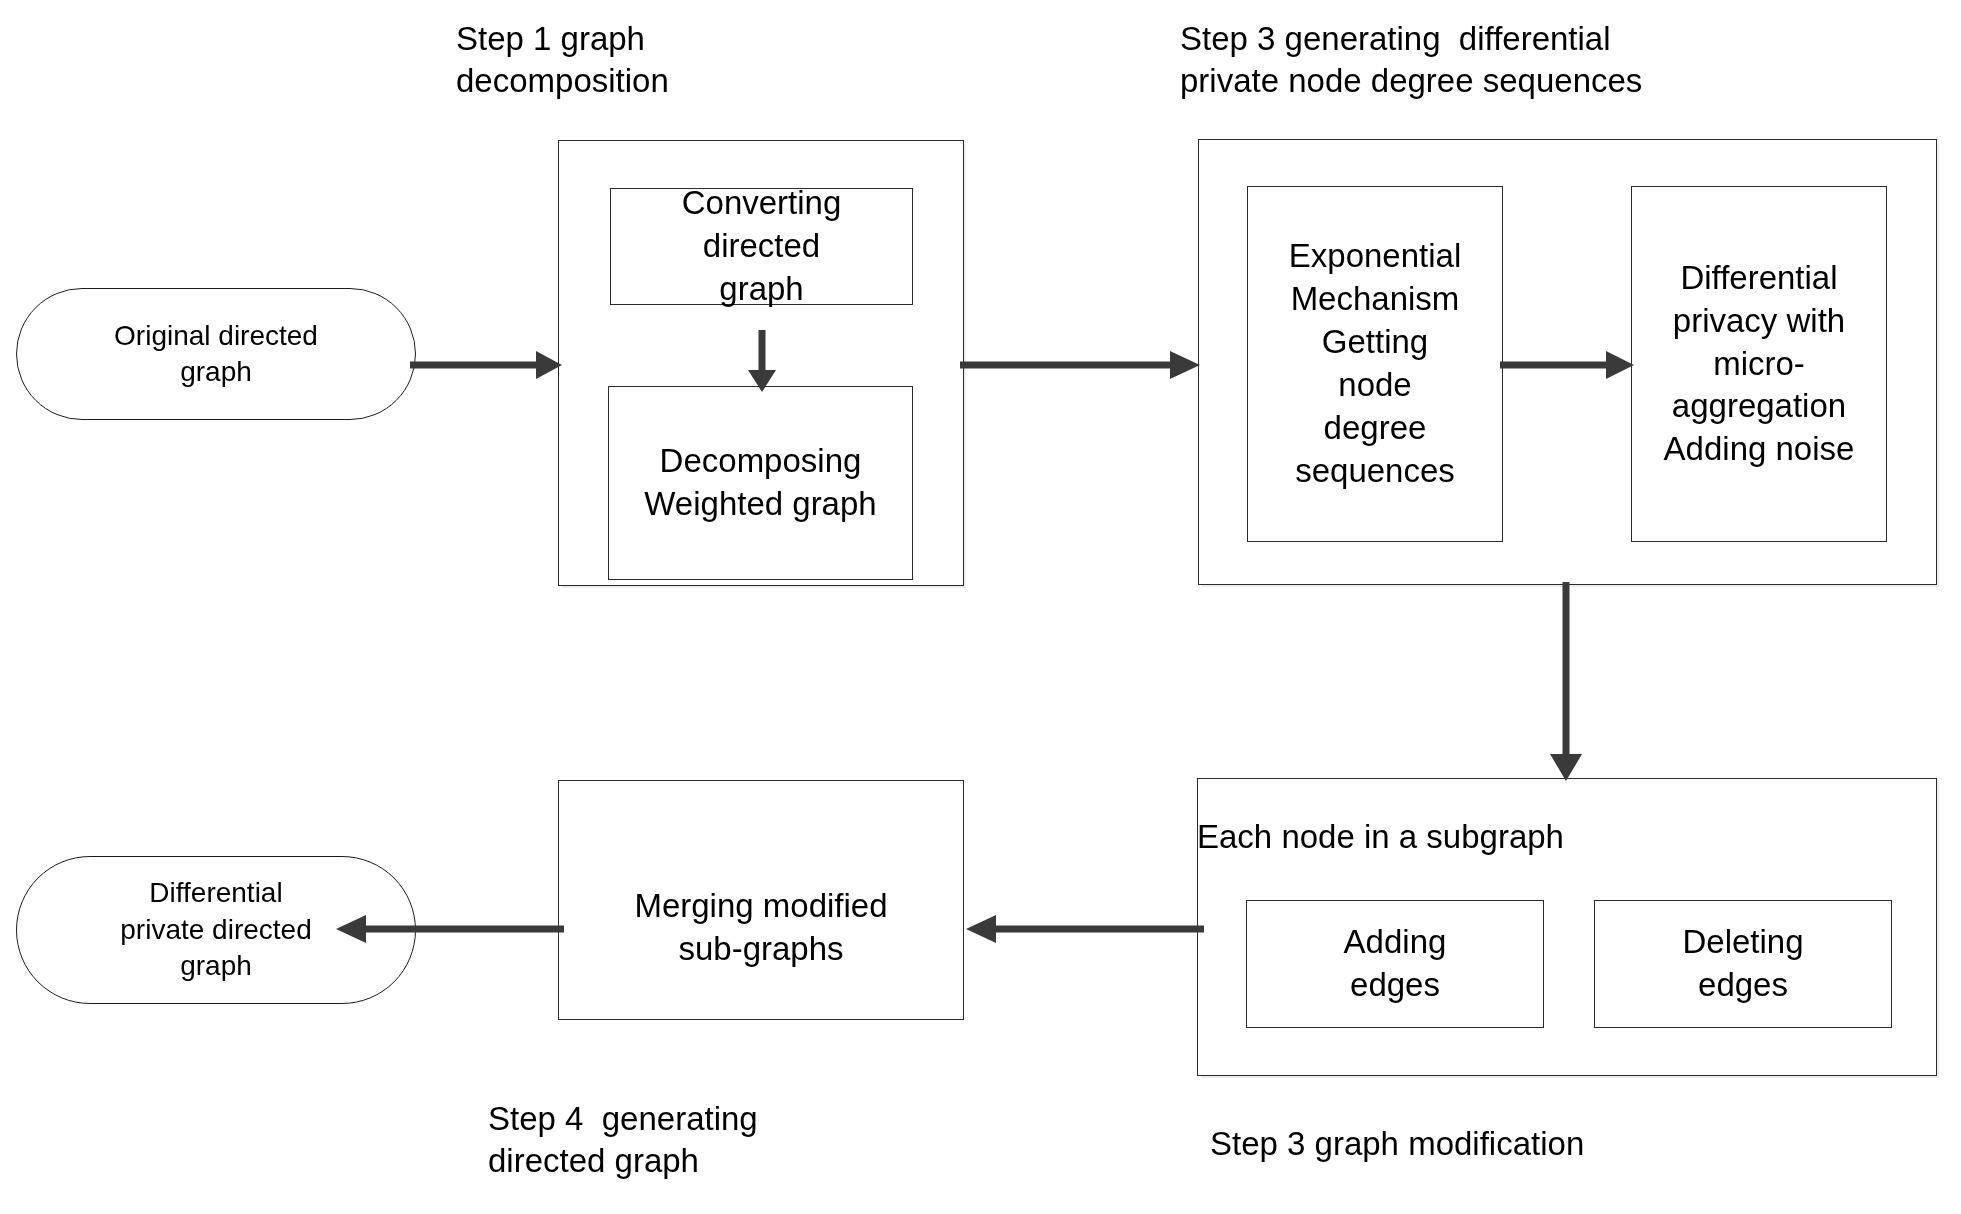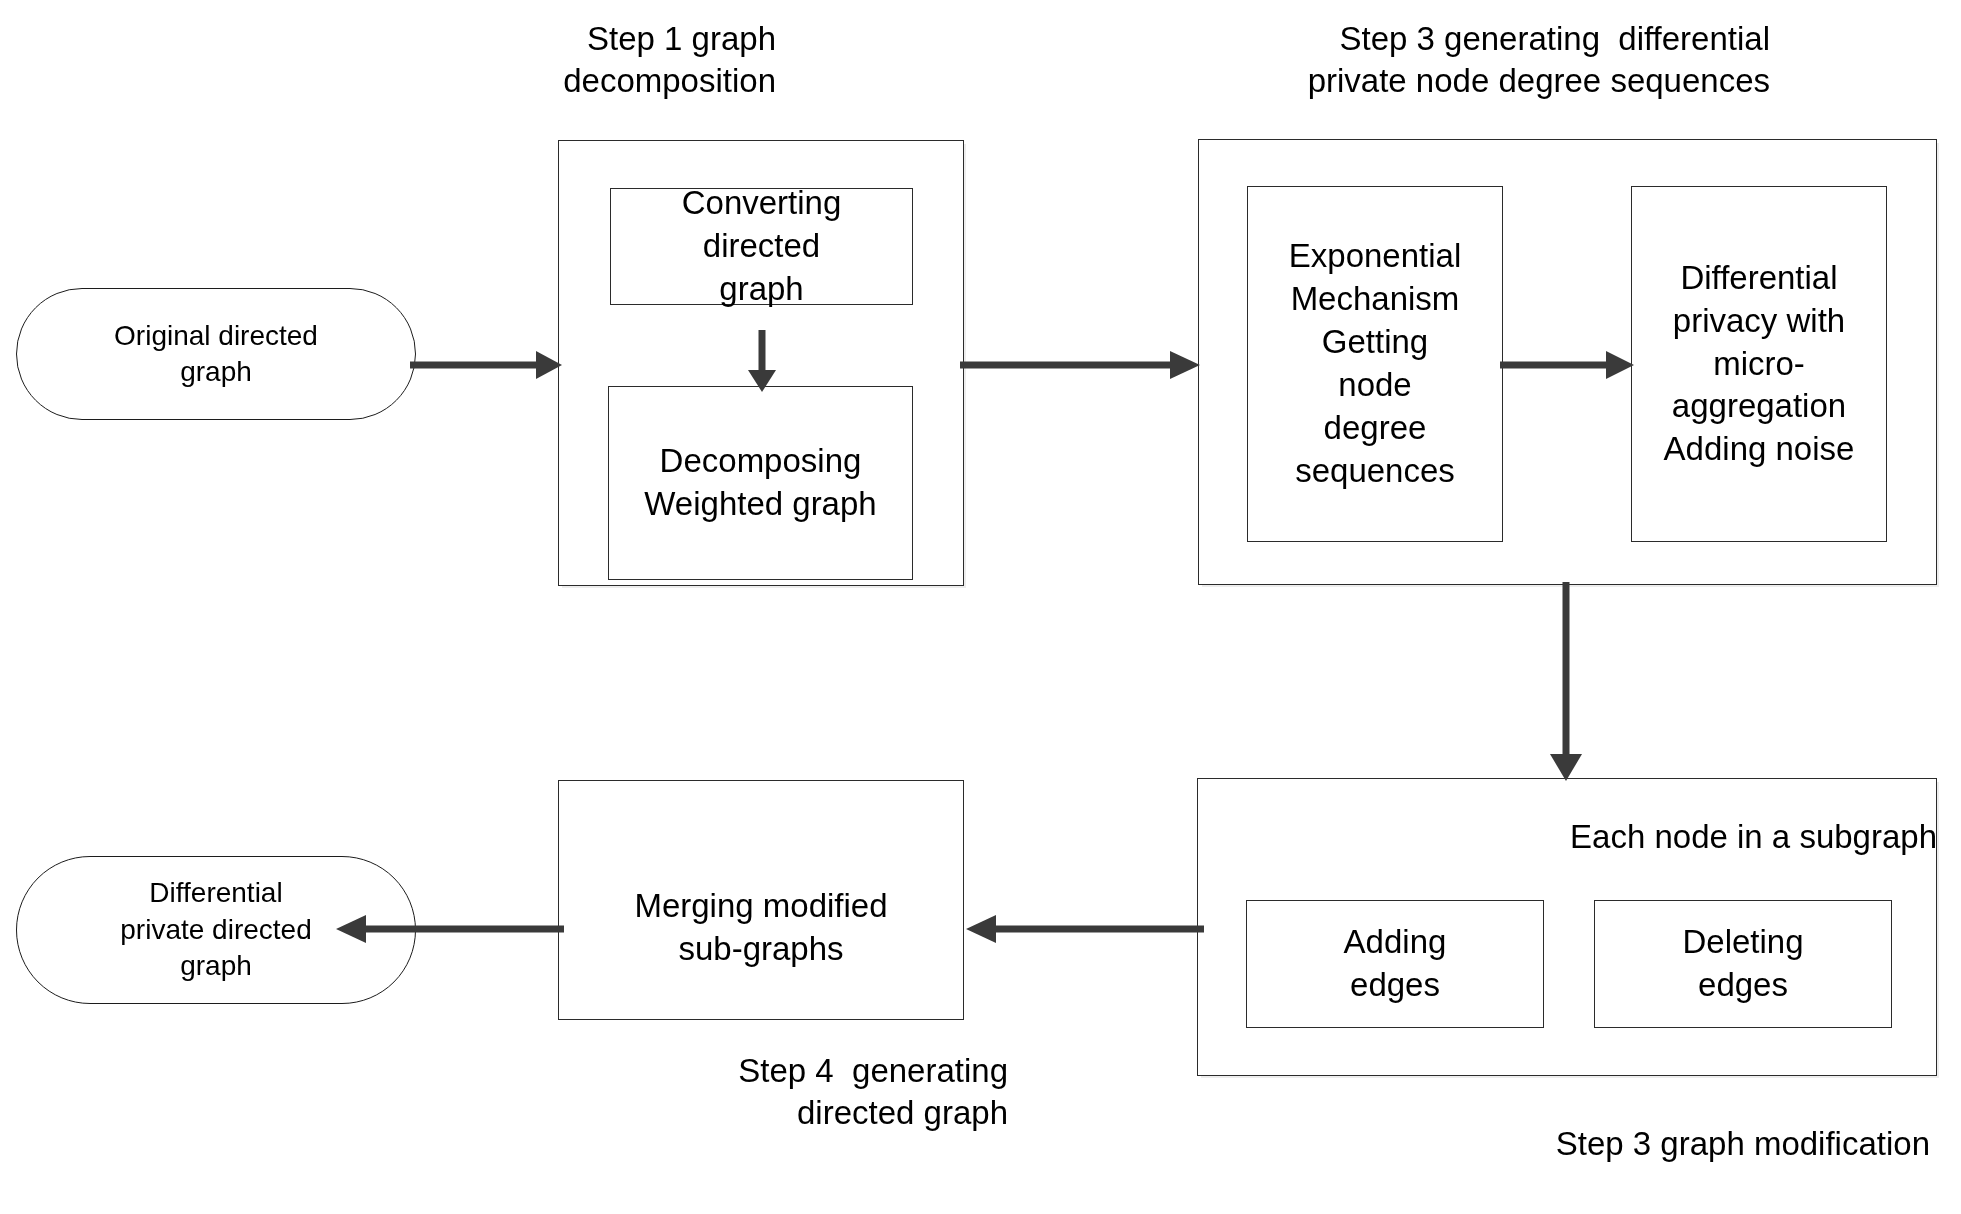--- a/index.html
+++ b/index.html
@@ -13,21 +13,21 @@
     width: 1961px;
     height: 1214px;
     background: #ffffff;
     font-family: "Liberation Sans", sans-serif;
     color: #000000;
     overflow: hidden;
   }
   
   .caption {
     position: absolute;
-    text-align: right;
+    text-align: left;
     font-size: 33px;
     line-height: 1.28;
     color: #000;
     white-space: pre-wrap;
   }
   
   .frame {
     position: absolute;
     box-sizing: border-box;
     border: 1.6px solid #2b2b2b;
@@ -103,21 +103,21 @@
 <div id="canvas">
 
   <div class="caption" style="left:456px; top:18px; width:320px;">Step 1 graph
 decomposition</div>
 
   <div class="caption" style="left:1180px; top:18px; width:590px;">Step 3 generating  differential
 private node degree sequences</div>
 
   <div class="caption" style="left:1210px; top:1123px; width:720px;">Step 3 graph modification</div>
 
-  <div class="caption" style="left:488px; top:1050px; width:520px;">Step 4  generating
+  <div class="caption" style="left:488px; top:1098px; width:520px;">Step 4  generating
 directed graph</div>
 
   <div class="stadium" style="left:16px; top:288px; width:400px; height:132px;">Original directed
 graph</div>
 
   <div class="stadium" style="left:16px; top:856px; width:400px; height:148px;">Differential
 private directed
 graph</div>
 
   <div class="frame" style="left:558px; top:140px; width:406px; height:446px;"></div>

